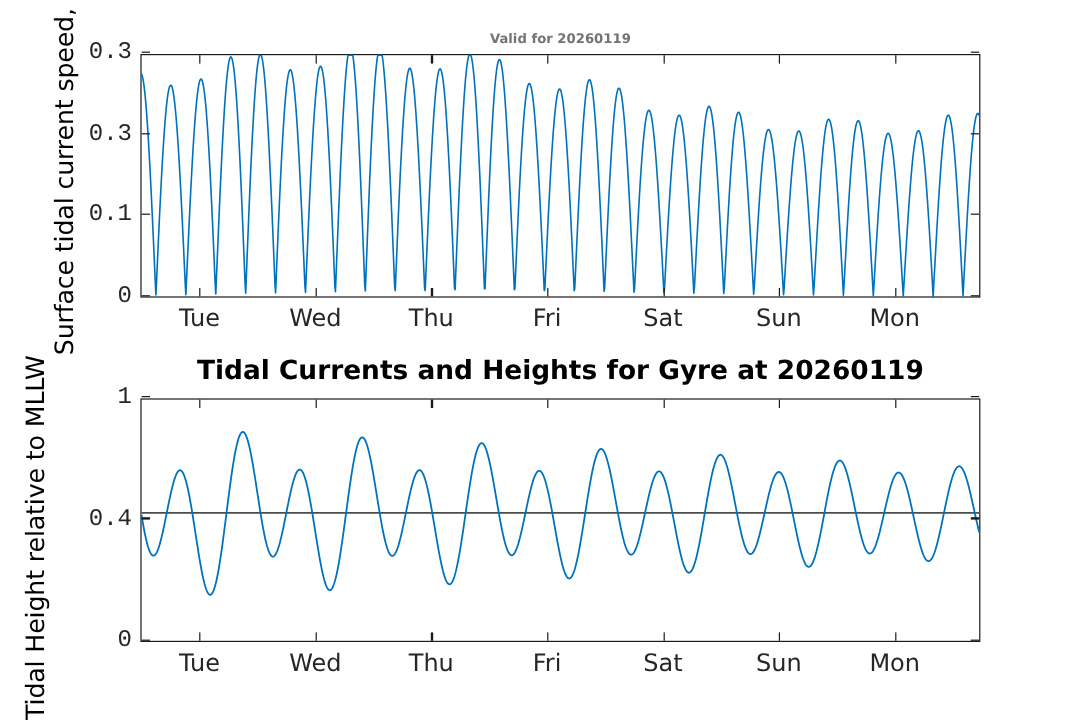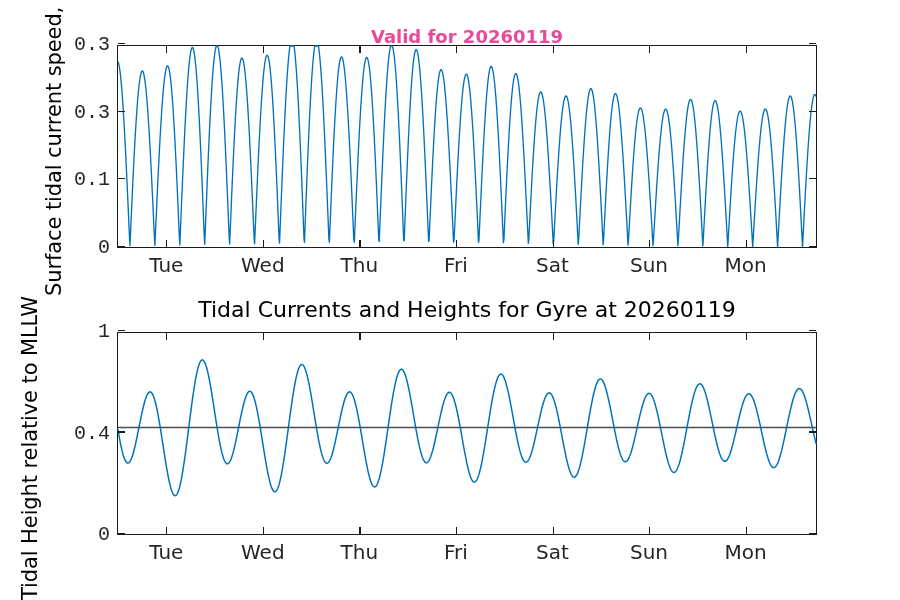--- a/index.html
+++ b/index.html
@@ -43,33 +43,33 @@
     top: 600px;
   }
 
   
   #title-top {
     position: absolute;
     left: 117px;
     top: 26px;
     width: 700px;
     text-align: center;
-    font-size: 18px;
+    font-size: 11px;
     font-weight: bold;
-    color: #ec4899;
+    color: #737373;
     font-family: "DejaVu Sans", sans-serif;
   }
   #title-bottom {
     position: absolute;
     left: 117px;
     top: 297px;
     width: 700px;
     text-align: center;
     font-size: 22px;
-    font-weight: normal;
+    font-weight: bold;
     color: #000;
     font-family: "DejaVu Sans", sans-serif;
     white-space: nowrap;
   }
 
   
   .axes {
     position: absolute;
     box-sizing: border-box;
     border: 1.2px solid #1a1a1a;

